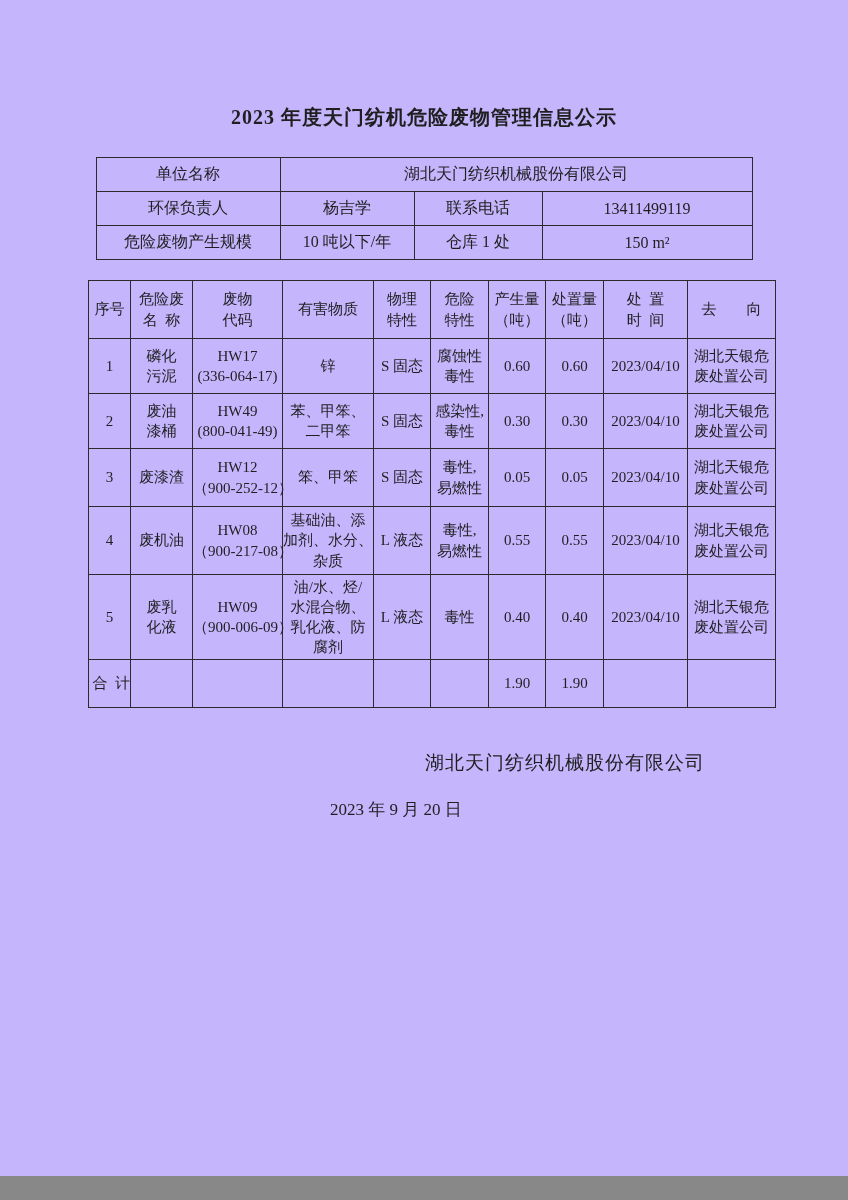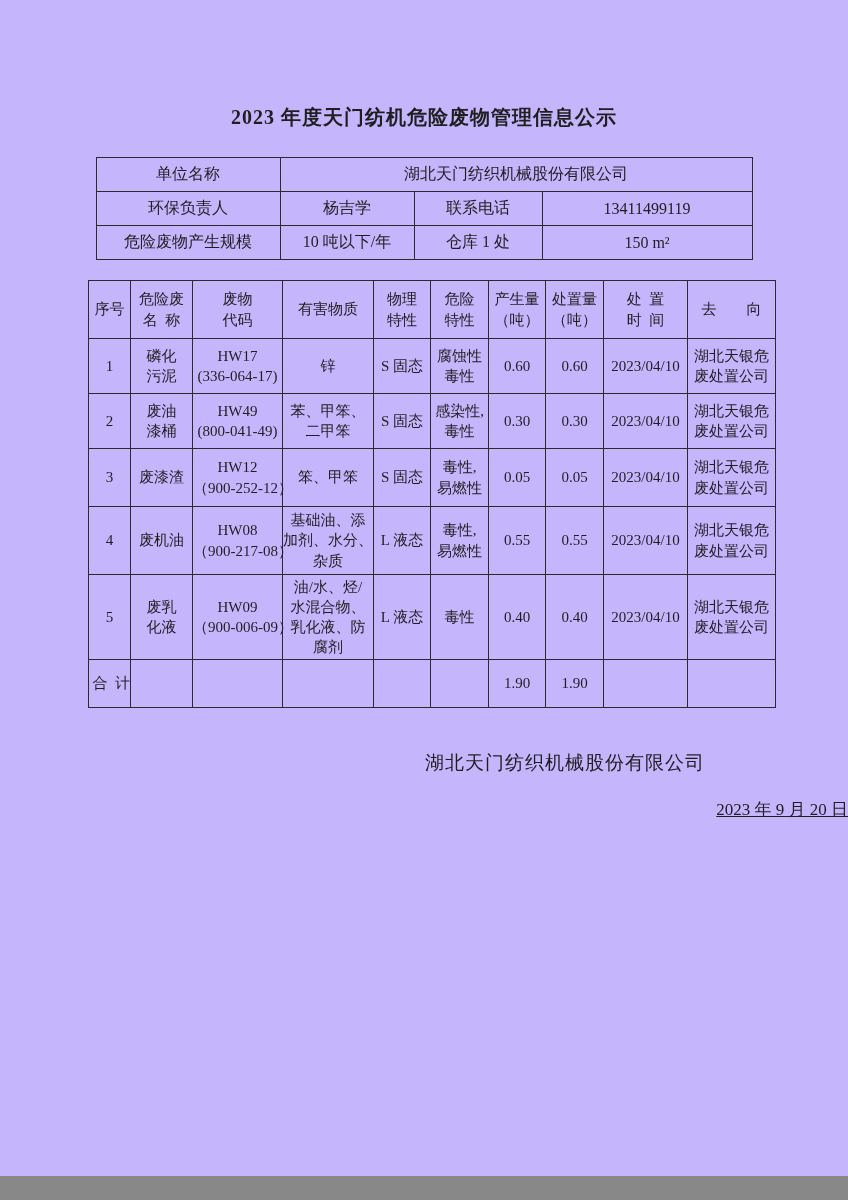--- a/index.html
+++ b/index.html
@@ -74,23 +74,22 @@
   .footer-company {
     margin: 42px 0 0 282px;
     width: 566px;
     text-align: center;
     font-size: 19px;
     letter-spacing: 1px;
   }
   .footer-date {
     margin: 22px 0 0 330px;
     width: 518px;
-    text-align: right;
+    text-align: left;
     font-size: 17px;
-    text-decoration: underline;
   }
 </style>
 </head>
 <body>
 
 <div class="page">
 
   <h1 class="doc-title">2023 年度天门纺机危险废物管理信息公示</h1>
 
   <table class="table1">

